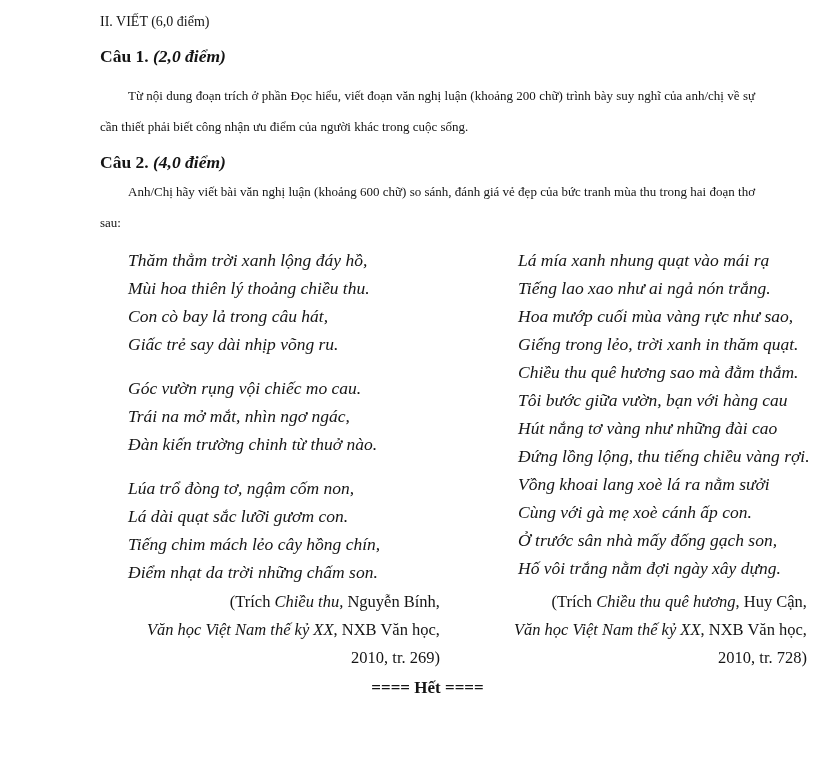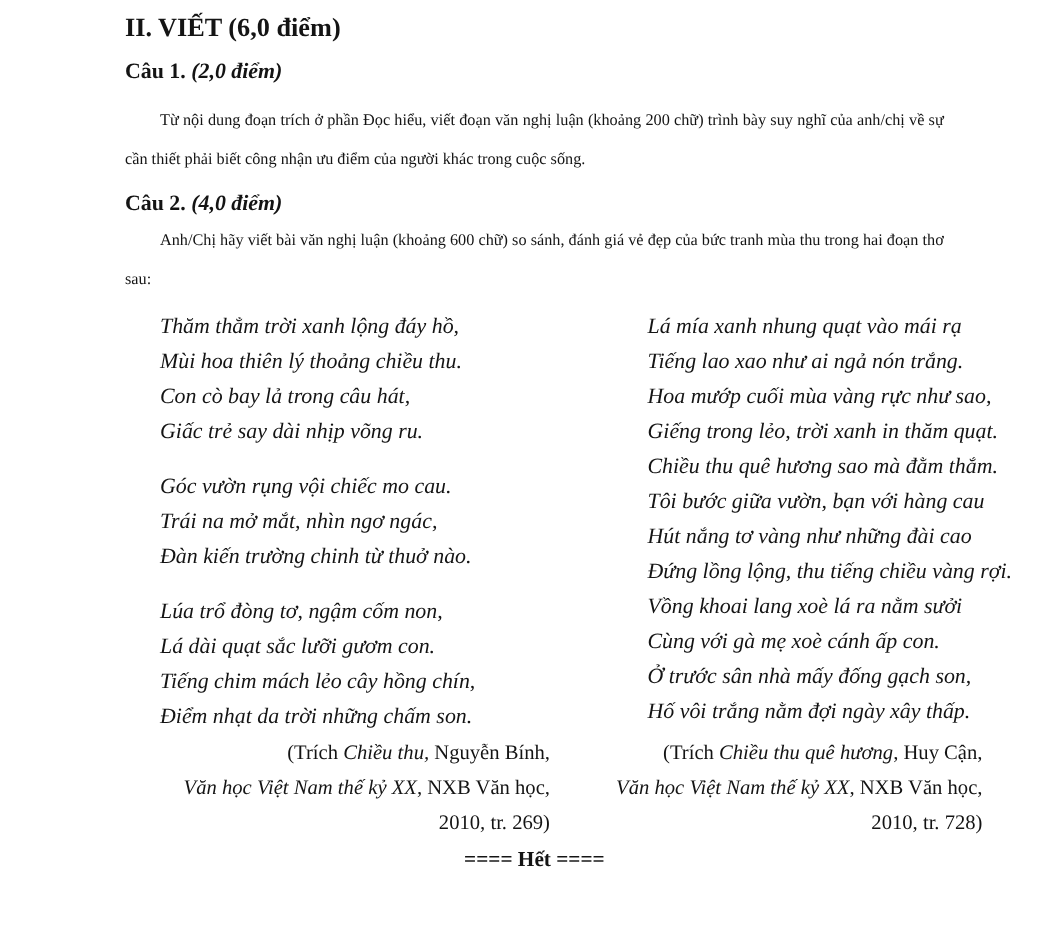--- a/index.html
+++ b/index.html
@@ -13,22 +13,22 @@
   .page {
     box-sizing: border-box;
     width: 840px;
     height: 757px;
     padding: 10px 50px 0 100px;
     font-family: "Liberation Serif", "DejaVu Serif", serif;
     color: #141414;
     background: #ffffff;
   }
   .section-title {
-    font-size: 21px;
-    font-weight: bold;
+    font-size: 14px;
+    font-weight: normal;
     line-height: 24px;
   }
   .q-heading {
     margin-top: 10px;
     font-size: 17.5px;
     line-height: 24px;
   }
   .q-label { font-weight: bold; }
   .q-points { font-weight: bold; font-style: italic; }
   .body-para {
@@ -57,20 +57,21 @@
   .poem-line {
     font-style: italic;
     font-size: 17.5px;
     line-height: 28px;
     white-space: nowrap;
   }
   .citation-row {
     display: flex;
     width: 690px;
     margin-top: 2px;
+    gap: 21px;
   }
   .citation {
     box-sizing: border-box;
     font-size: 16.5px;
     line-height: 28px;
     text-align: right;
     flex: none;
   }
   .citation.left  { width: 340px; }
   .citation.right { width: 350px; padding-right: 4px; }
@@ -131,21 +132,21 @@
           <div class="poem-line">Tiếng lao xao như ai ngả nón trắng.</div>
           <div class="poem-line">Hoa mướp cuối mùa vàng rực như sao,</div>
           <div class="poem-line">Giếng trong lẻo, trời xanh in thăm quạt.</div>
           <div class="poem-line">Chiều thu quê hương sao mà đằm thắm.</div>
           <div class="poem-line">Tôi bước giữa vườn, bạn với hàng cau</div>
           <div class="poem-line">Hút nắng tơ vàng như những đài cao</div>
           <div class="poem-line">Đứng lồng lộng, thu tiếng chiều vàng rợi.</div>
           <div class="poem-line">Vồng khoai lang xoè lá ra nằm sưởi</div>
           <div class="poem-line">Cùng với gà mẹ xoè cánh ấp con.</div>
           <div class="poem-line">Ở trước sân nhà mấy đống gạch son,</div>
-          <div class="poem-line">Hố vôi trắng nằm đợi ngày xây thấp.</div>
+          <div class="poem-line">Hố vôi trắng nằm đợi ngày xây dựng.</div>
         </div>
       </div>
   </div>
 
   <div class="citation-row">
     <div class="citation left">
         <div class="cite-line"><span class="cite-roman">(Trích </span><span class="cite-italic">Chiều thu,</span><span class="cite-roman"> Nguyễn Bính,</span></div>
         <div class="cite-line"><span class="cite-italic">Văn học Việt Nam thế kỷ XX</span><span class="cite-roman">, NXB Văn học,</span></div>
         <div class="cite-line"><span class="cite-roman">2010, tr. 269)</span></div>
       </div>

